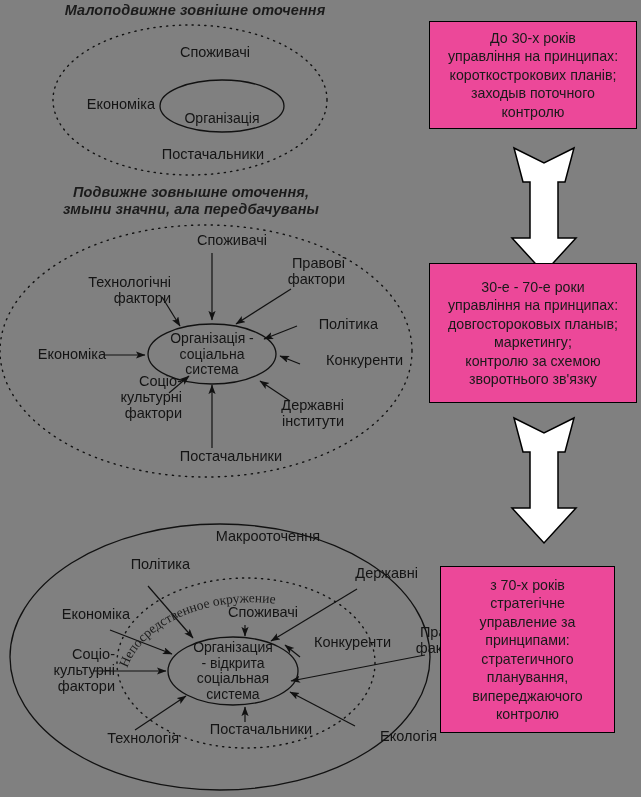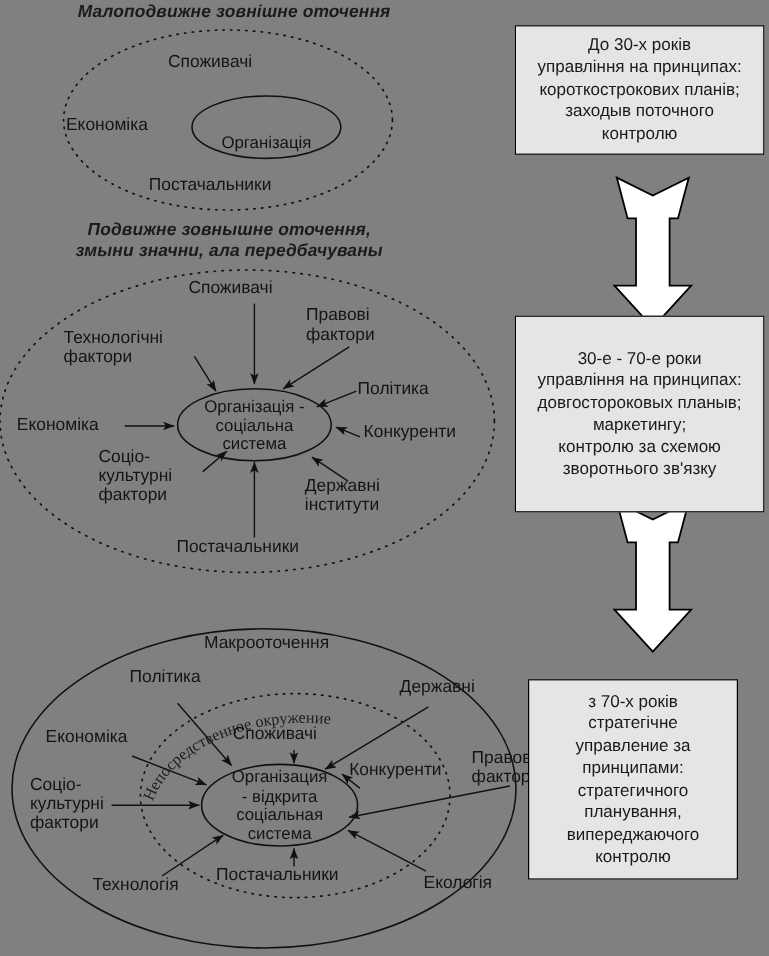--- a/index.html
+++ b/index.html
@@ -40,37 +40,37 @@
     text-align: center;
     color: #1b1b1b;
     white-space: pre-line;
     letter-spacing: 0.1px;
   }
 
   .lbl {
     position: absolute;
     font-size: 14.5px;
     line-height: 16px;
-    text-align: left;
+    text-align: right;
     color: #141414;
     white-space: pre-line;
   }
 
   .core-lbl {
     position: absolute;
     font-size: 14px;
     line-height: 15.5px;
     text-align: center;
     white-space: pre-line;
     color: #141414;
   }
 
   .infobox {
     position: absolute;
-    background: #e5e5e5;
+    background: #ec4899;
     border: 1.6px solid #000000;
     box-sizing: border-box;
     display: flex;
     align-items: center;
     justify-content: center;
     text-align: center;
     font-size: 14.2px;
     line-height: 18.5px;
     color: #1a1a1a;
     white-space: pre-line;
@@ -238,21 +238,21 @@
 - відкрита
 соціальная
 система</div>
 
   <div class="infobox" style="left:429px; top:21px; width:208px; height:108px;">До 30-х років
 управління на принципах:
 короткострокових планів;
 заходыв поточного
 контролю</div>
 
-  <div class="infobox" style="left:429px; top:263px; width:208px; height:164px;">30-е - 70-е роки
+  <div class="infobox" style="left:429px; top:263px; width:208px; height:140px;">30-е - 70-е роки
 управління на принципах:
 довгостороковых планыв;
 маркетингу;
 контролю за схемою
 зворотнього зв'язку</div>
 
   <div class="infobox" style="left:440px; top:566px; width:175px; height:167px;">з 70-х років
 стратегічне
 управление за
 принципами:

